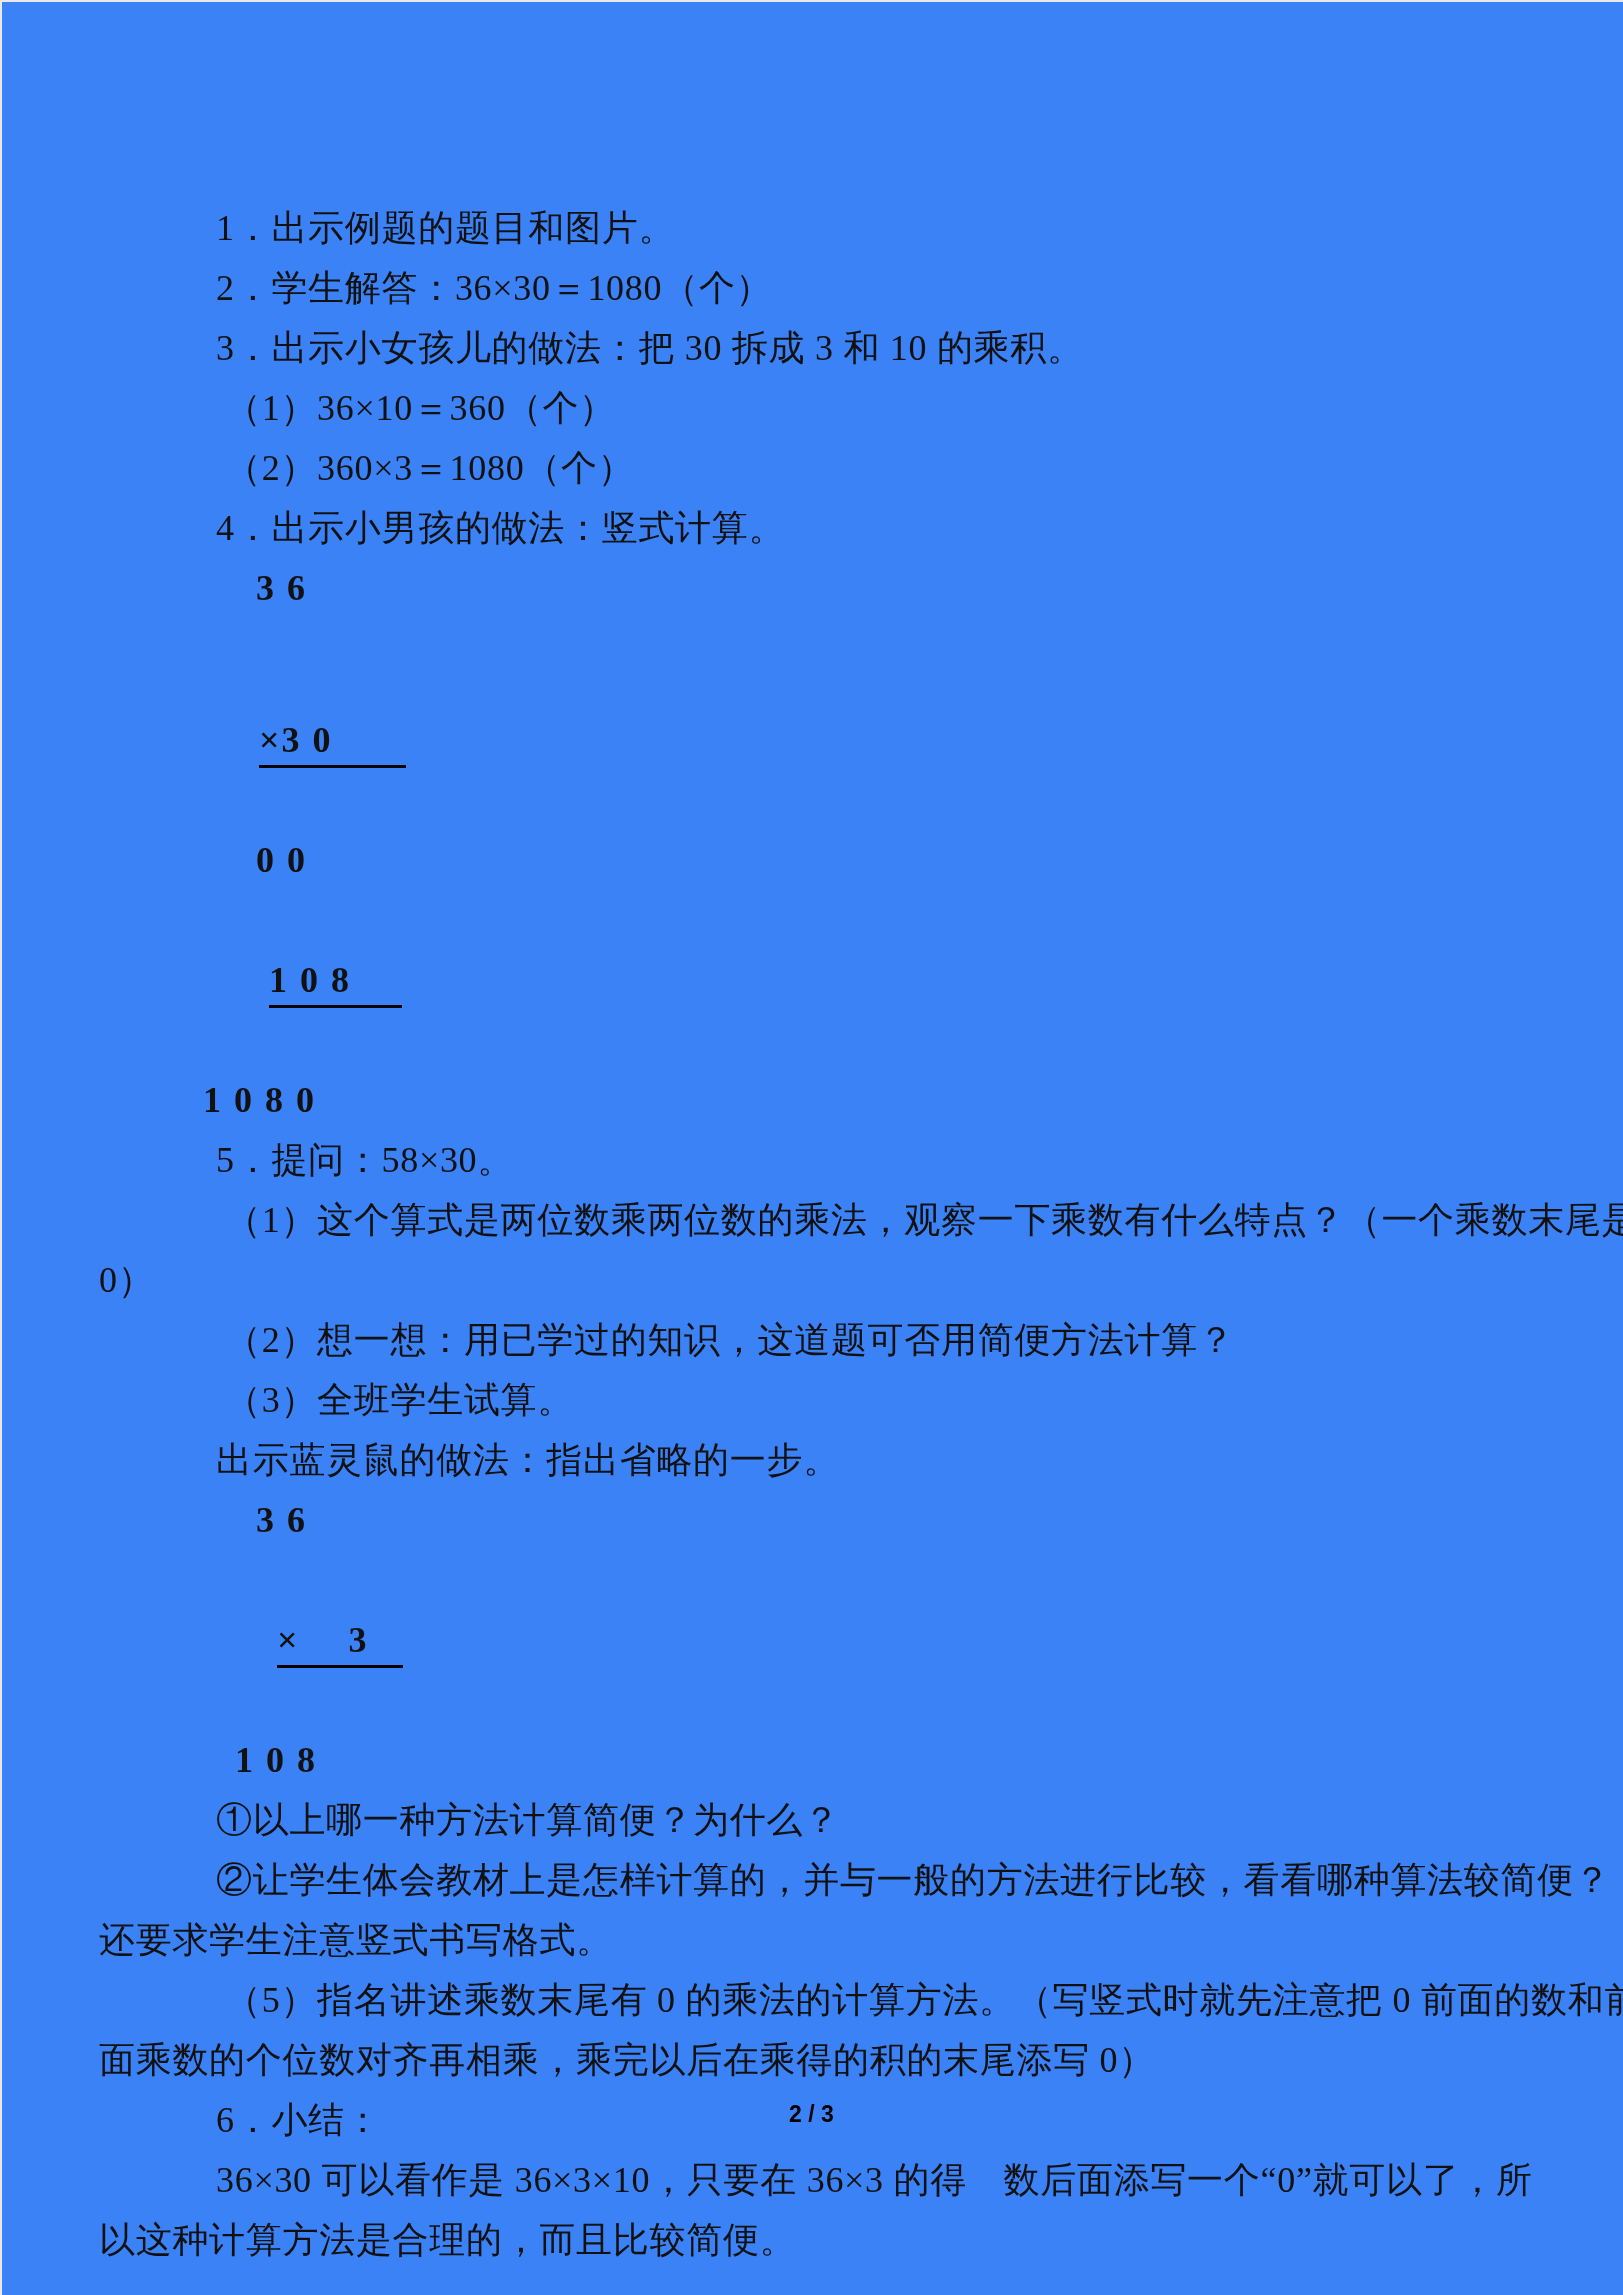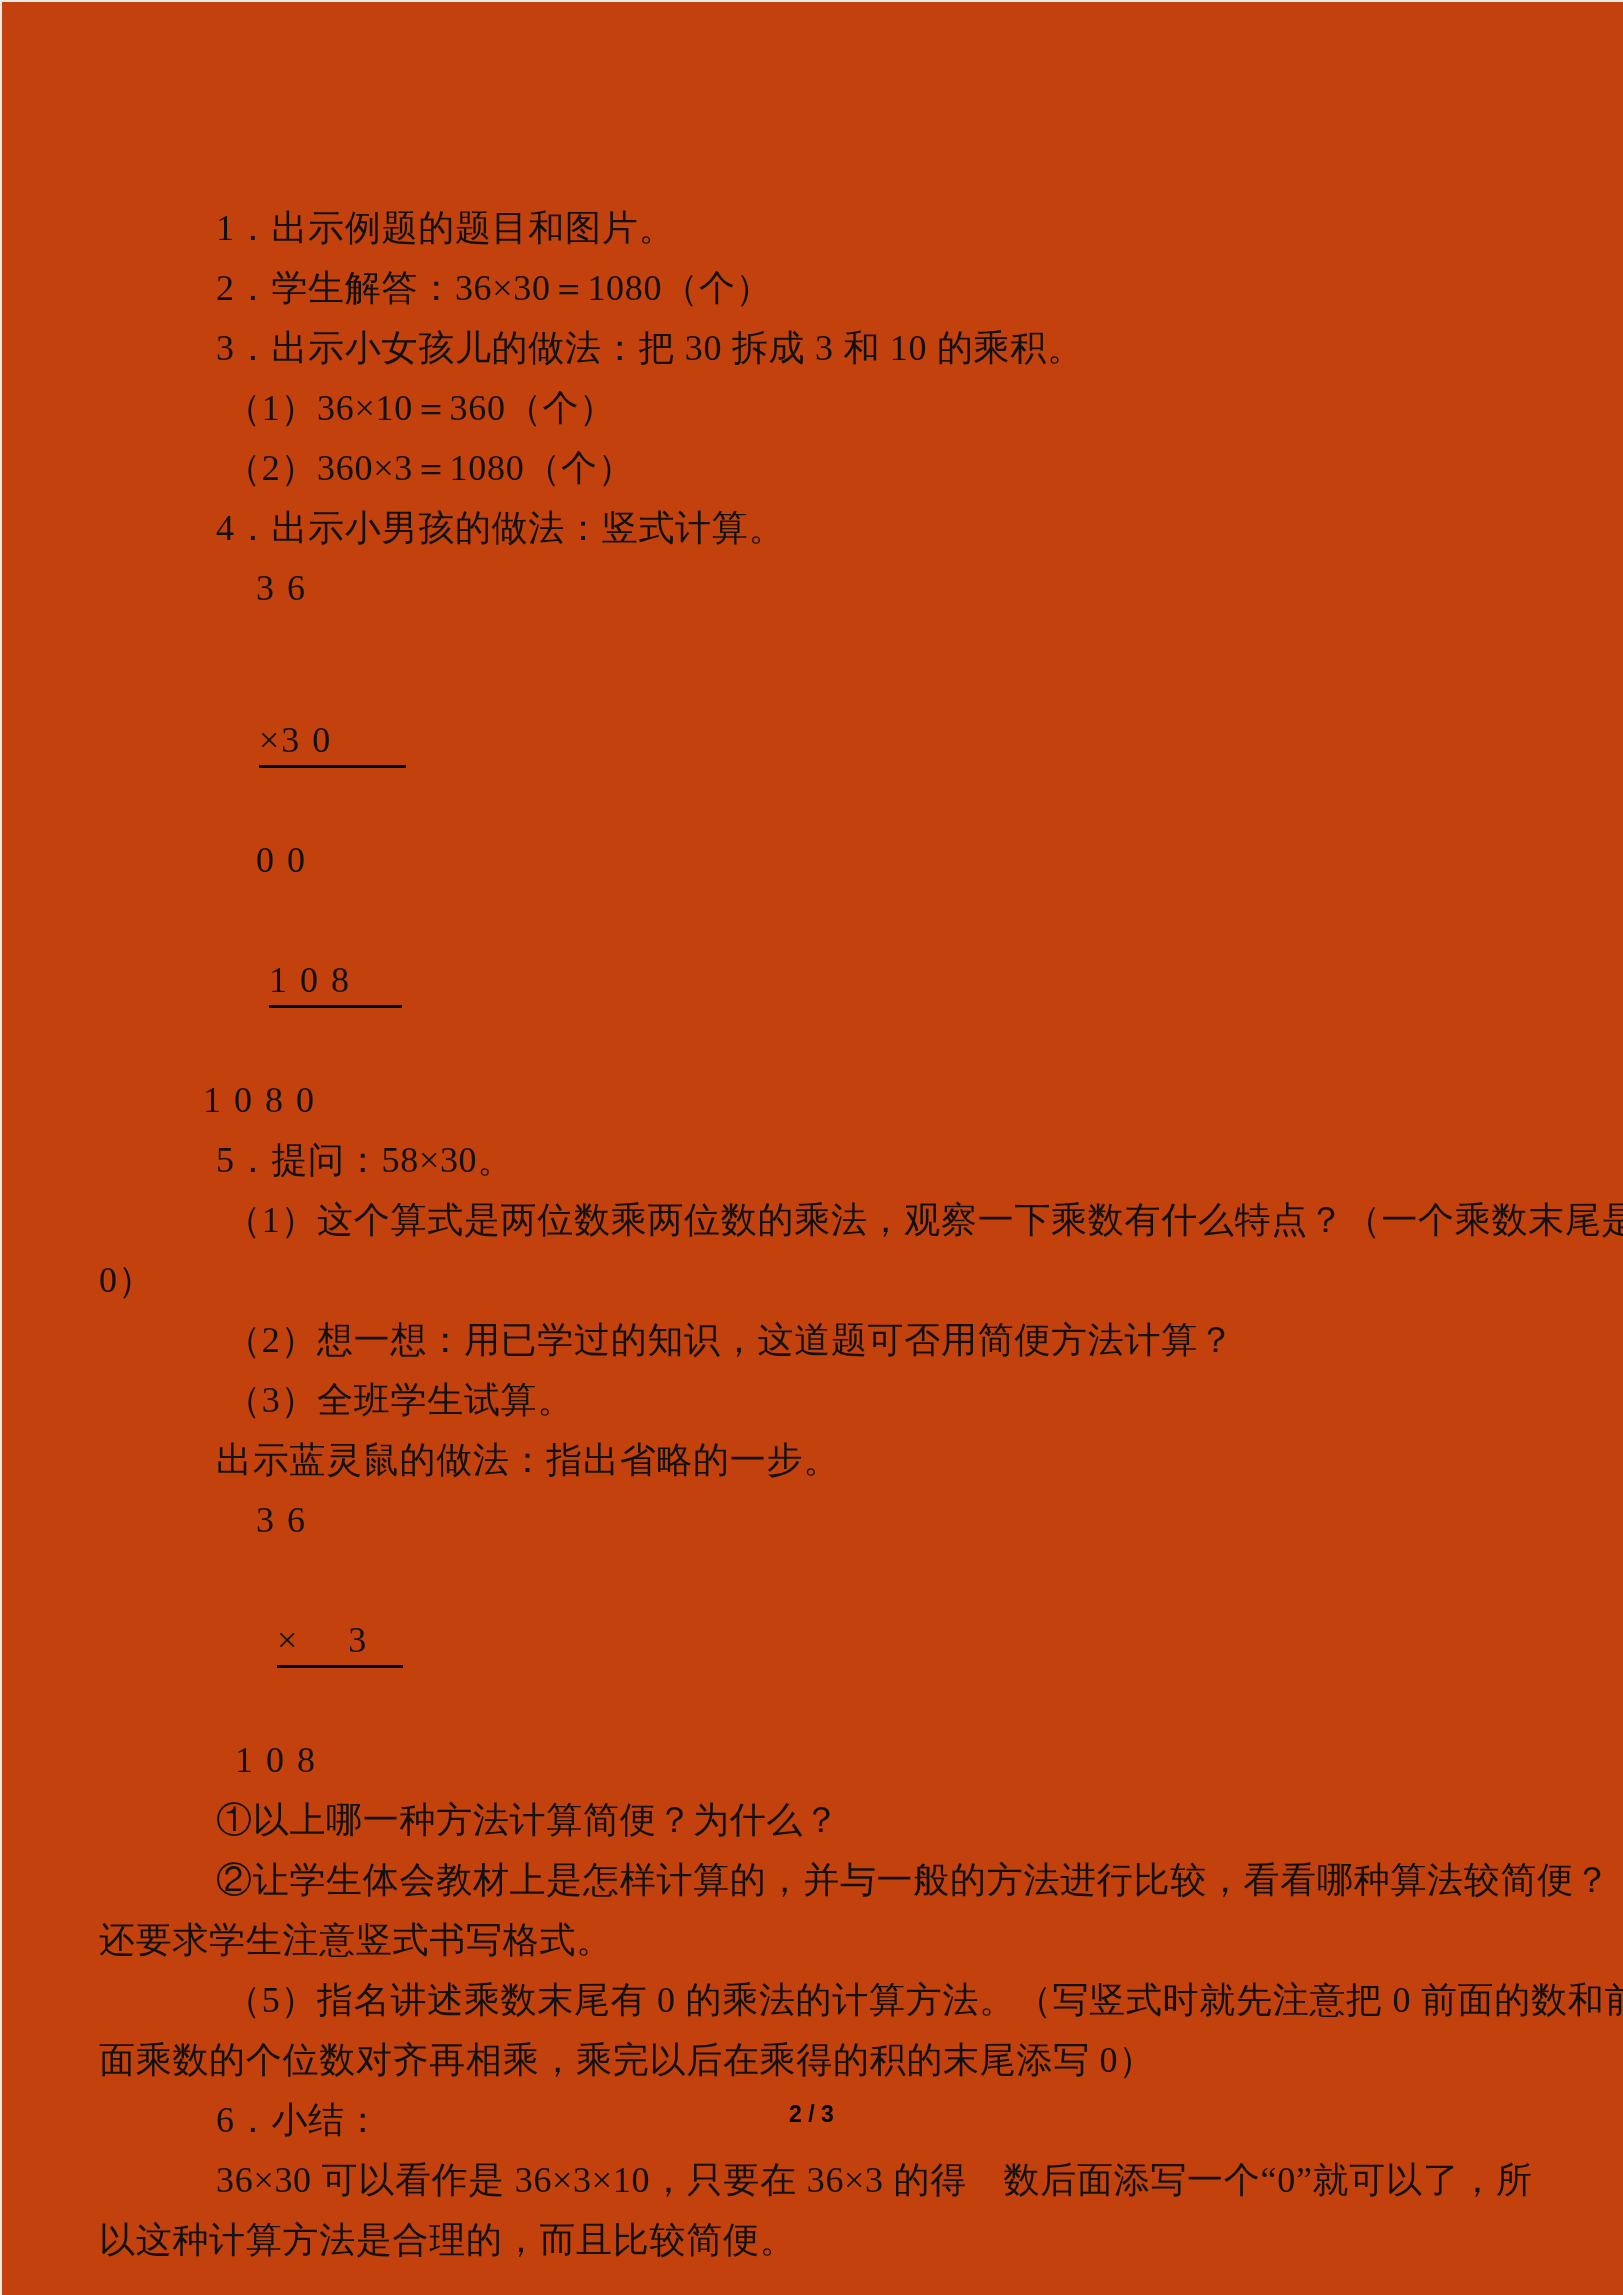--- a/index.html
+++ b/index.html
@@ -1,40 +1,40 @@
 <!DOCTYPE html>
 <html lang="zh" style="font-size:11px"><head>
 <meta charset="utf-8">
 <style>
   html, body { margin: 0; padding: 0; background: #ffffff; }
   .page {
     position: relative;
     width: 1623px;
     height: 2295px;
-    background: #c2410c;
+    background: #3b82f6;
     color: #111111;
     overflow: hidden;
     box-shadow: inset 2px 2px 0 #e9e9e9;
     font-family: "Liberation Serif", "DejaVu Serif", serif;
   }
   .content {
     padding: 198px 0 0 99px;
   }
   .line {
     font-size: 36px;
     line-height: 60px;
     white-space: pre;
     letter-spacing: 0.7px;
   }
   
   .ind  { padding-left: 117px; }   
   .ind2 { padding-left: 126px; }   
   .flush{ padding-left: 0; }
   
-  .calc { letter-spacing: 2px; }
+  .calc { letter-spacing: 2px; font-weight: bold; }
   .ca1  { padding-left: 157px; }   
   .ca2  { padding-left: 94px; }   
   .ca3  { padding-left: 104px; }   
   .cb2  { padding-left: 112px; }   
   .cb3  { padding-left: 136px; }   
   .uline {
     display: inline-block;
     line-height: 1.25;
     border-bottom: 3.4px solid #000;
     padding-bottom: 2px;

